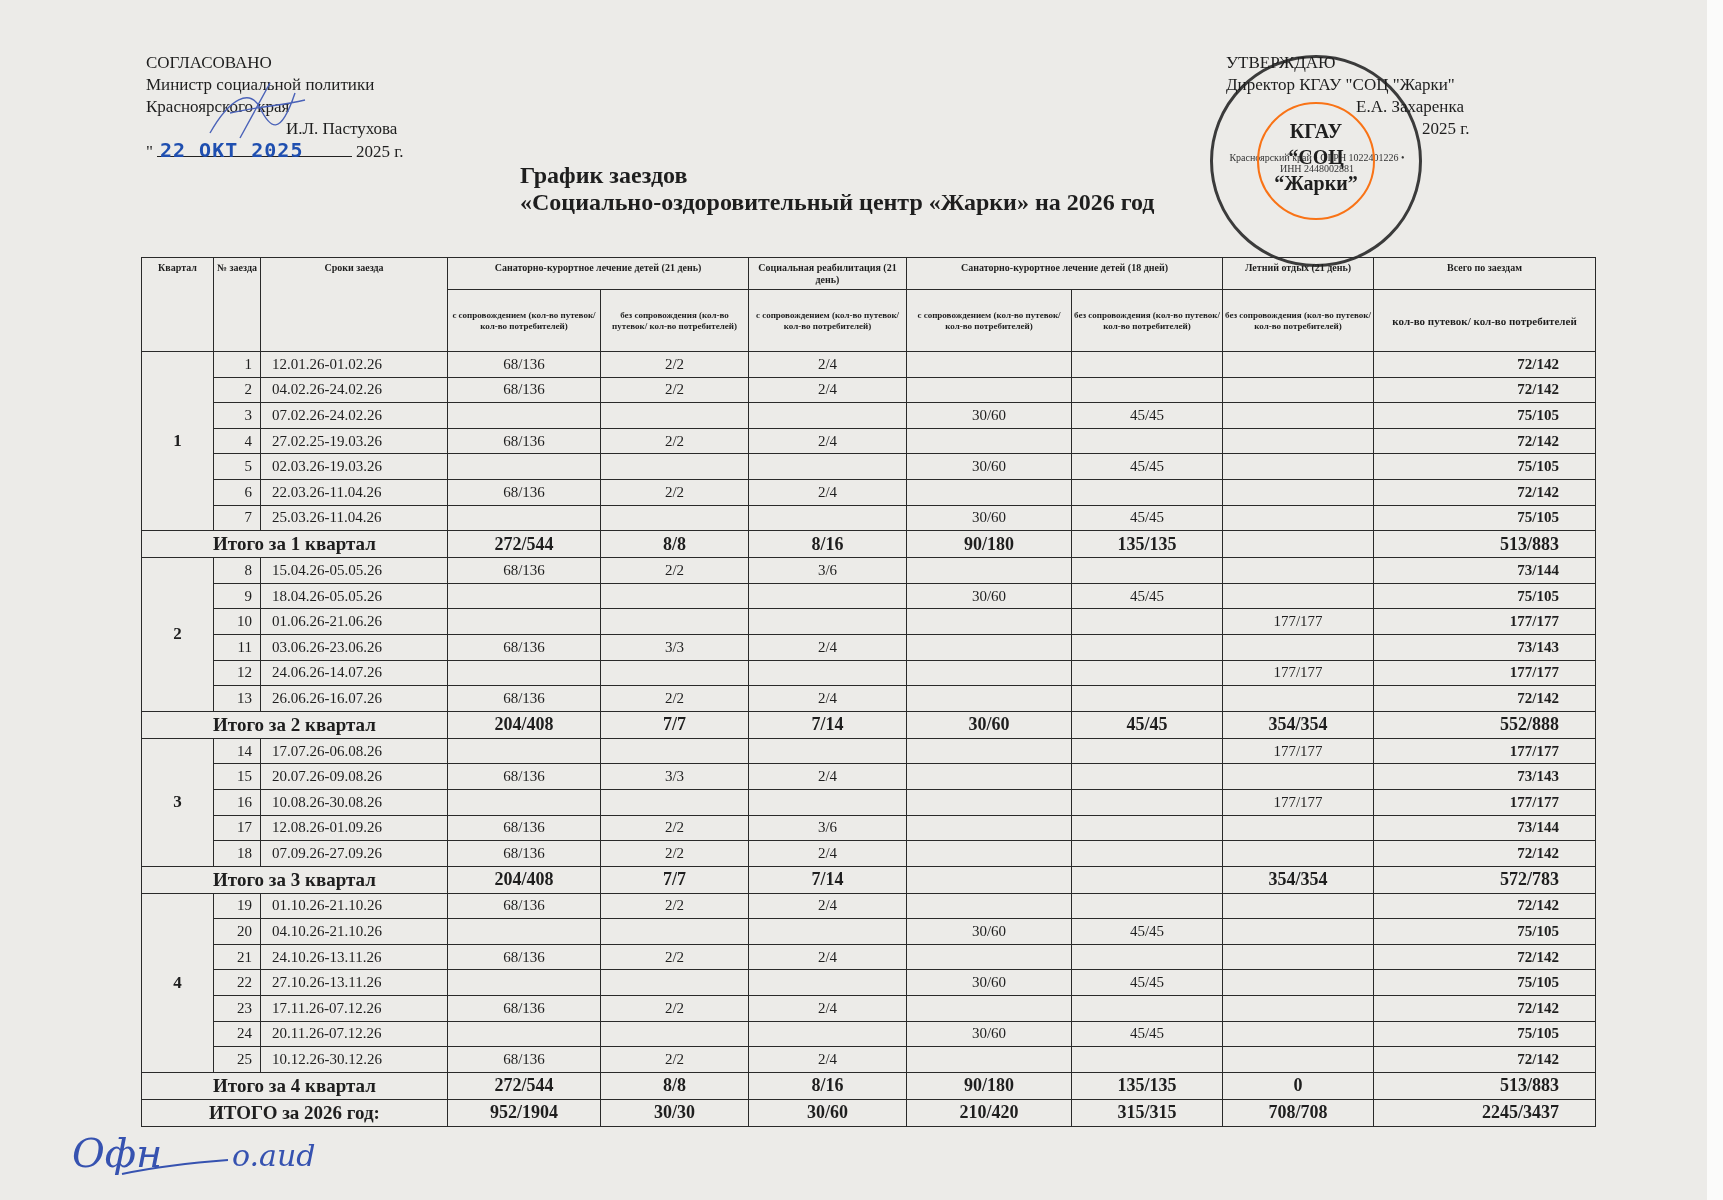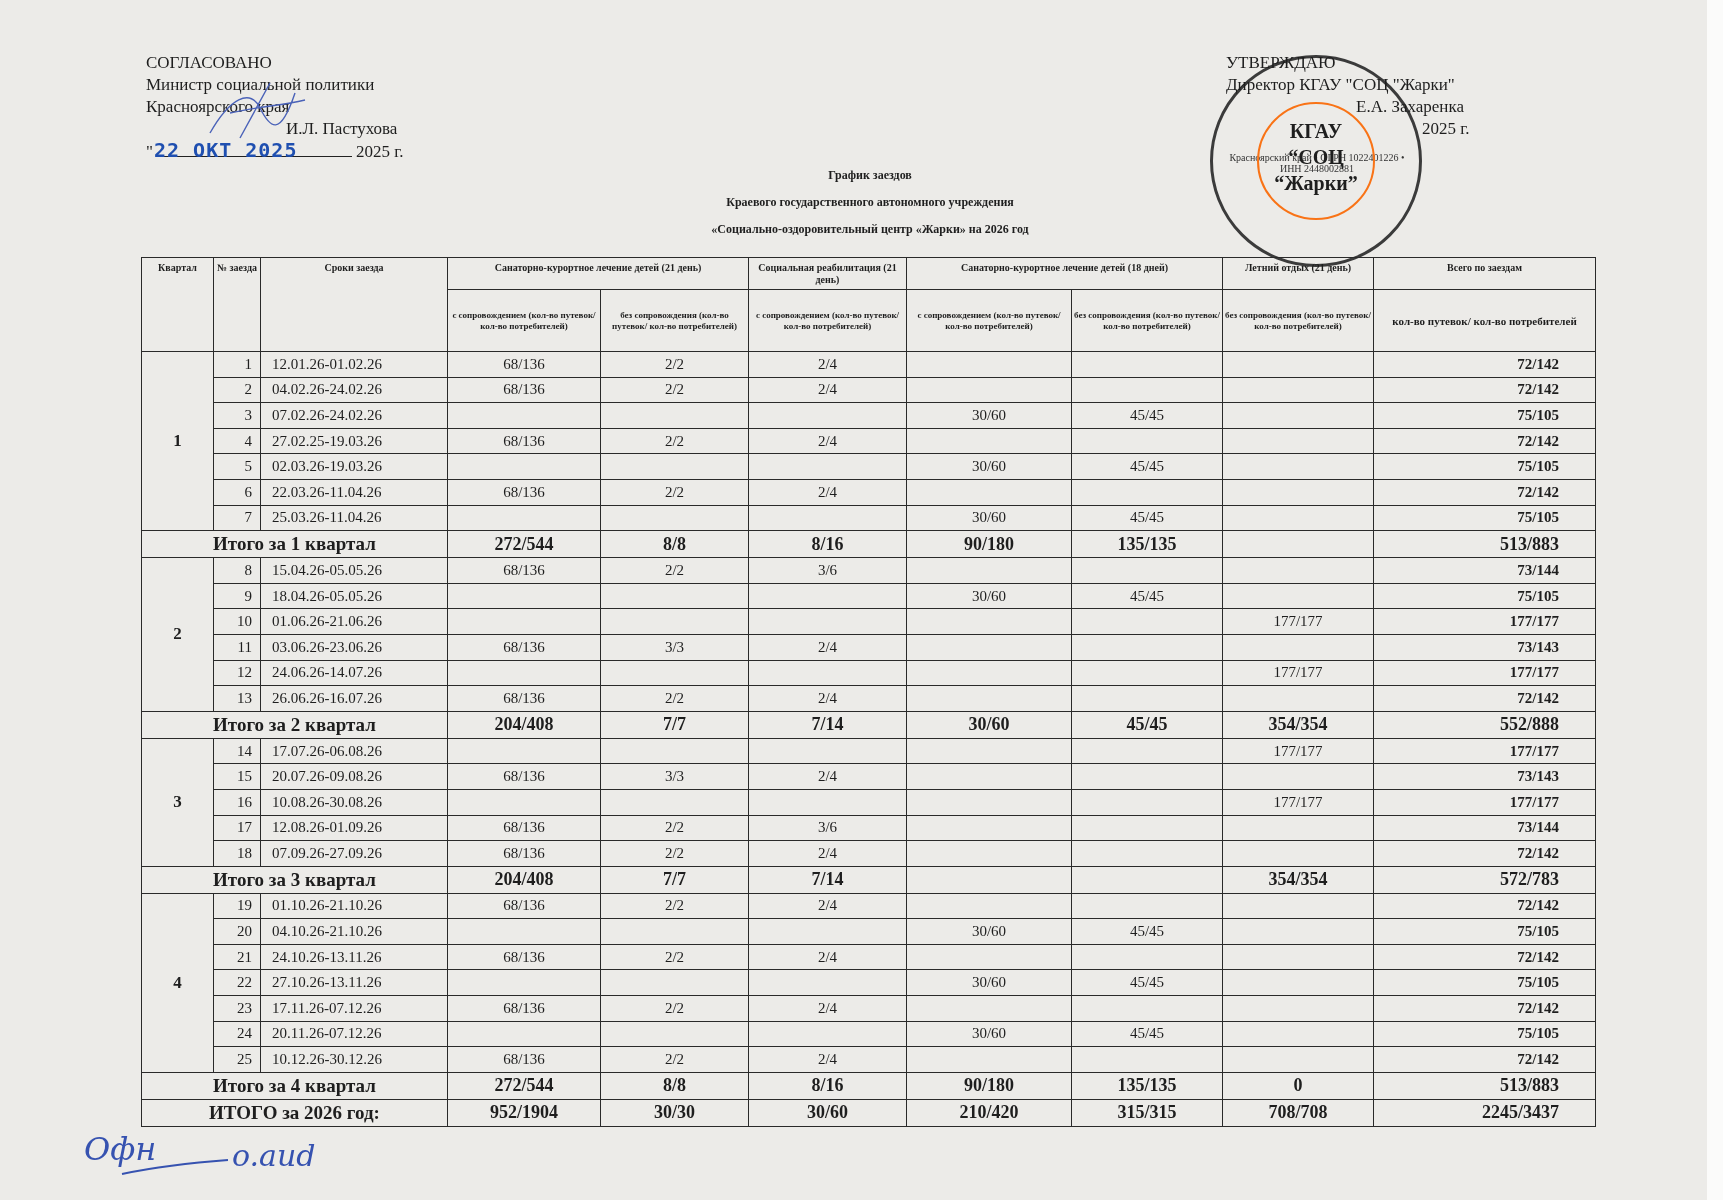--- a/index.html
+++ b/index.html
@@ -16,32 +16,32 @@
   }
   .paper-edge {
     position: absolute; left: 1707px; top: 0; width: 16px; height: 1200px; background: #fbfbfa;
   }
   .block { position: absolute; font-size: 17px; line-height: 22px; }
   .agreed { left: 146px; top: 52px; width: 300px; }
   .agreed .right { padding-left: 140px; }
   .date-line { position: relative; }
   .date-stamp {
     color: #1f4fb0; font-family: "DejaVu Sans Mono", monospace; font-weight: bold; font-size: 20px;
-    letter-spacing: 1px; position: absolute; left: 8px; top: -1px;
+    letter-spacing: 1px; position: absolute; left: 14px; top: -1px;
   }
   .date-underline { display: inline-block; width: 195px; border-bottom: 1px solid #222; height: 16px; margin: 0 4px; }
   .approved { left: 1226px; top: 52px; width: 330px; }
   .approved .ind1 { padding-left: 130px; }
   .approved .ind2 { padding-left: 196px; }
   .sig-blue {
     position: absolute; color: #3652b0; font-style: italic; font-family: "DejaVu Serif", serif;
   }
   .title-block {
-    position: absolute; left: 520px; top: 162px; width: 700px; text-align: center;
-    font-weight: bold; font-size: 12px; line-height: 27px;
+    position: absolute; left: 520px; top: 162px; width: 700px; text-align: left;
+    font-weight: bold; font-size: 24px; line-height: 27px;
   }
   .stamp {
     position: absolute; left: 1210px; top: 55px; width: 212px; height: 212px; border-radius: 50%;
     border: 3px solid #3b3b3b; box-sizing: border-box;
   }
   .stamp .inner {
     position: absolute; left: 44px; top: 44px; width: 118px; height: 118px; border-radius: 50%;
     border: 2px solid #f97316; box-sizing: border-box; text-align: center; font-weight: bold; font-size: 20px; line-height: 26px;
     padding-top: 14px;
   }
@@ -102,21 +102,20 @@
 
 <div class="block approved">
   <div>УТВЕРЖДАЮ</div>
   <div>Директор КГАУ "СОЦ "Жарки"</div>
   <div class="ind1">Е.А. Захаренка</div>
   <div class="ind2">2025 г.</div>
 </div>
 
 <div class="title-block">
   <div>График заездов</div>
-  <div>Краевого государственного автономного учреждения</div>
   <div>«Социально-оздоровительный центр «Жарки» на 2026 год</div>
 </div>
 
 <table class="sched">
   <colgroup>
     <col style="width:72px">
       <col style="width:47px">
       <col style="width:187px">
     <col style="width:153px">
       <col style="width:148px">
@@ -473,17 +472,17 @@
         <td>30/30</td>
         <td>30/60</td>
         <td>210/420</td>
         <td>315/315</td>
         <td>708/708</td>
         <td class="tot">2245/3437</td>
       </tr>
     </tbody>
 </table>
 
-<div class="sig-blue" style="left:84px;top:1130px;font-size:32px;">Офн</div>
+<div class="sig-blue" style="left:72px;top:1130px;font-size:40px;">Офн</div>
 <svg style="position:absolute;left:120px;top:1158px;width:110px;height:20px;">
   <path d="M2 16 C 40 8, 80 4, 108 2" stroke="#3652b0" stroke-width="2" fill="none"></path>
 </svg>
 <div class="sig-blue" style="left:232px;top:1138px;font-size:30px;font-style:italic;">o.aиd</div>
 
 </body></html>

